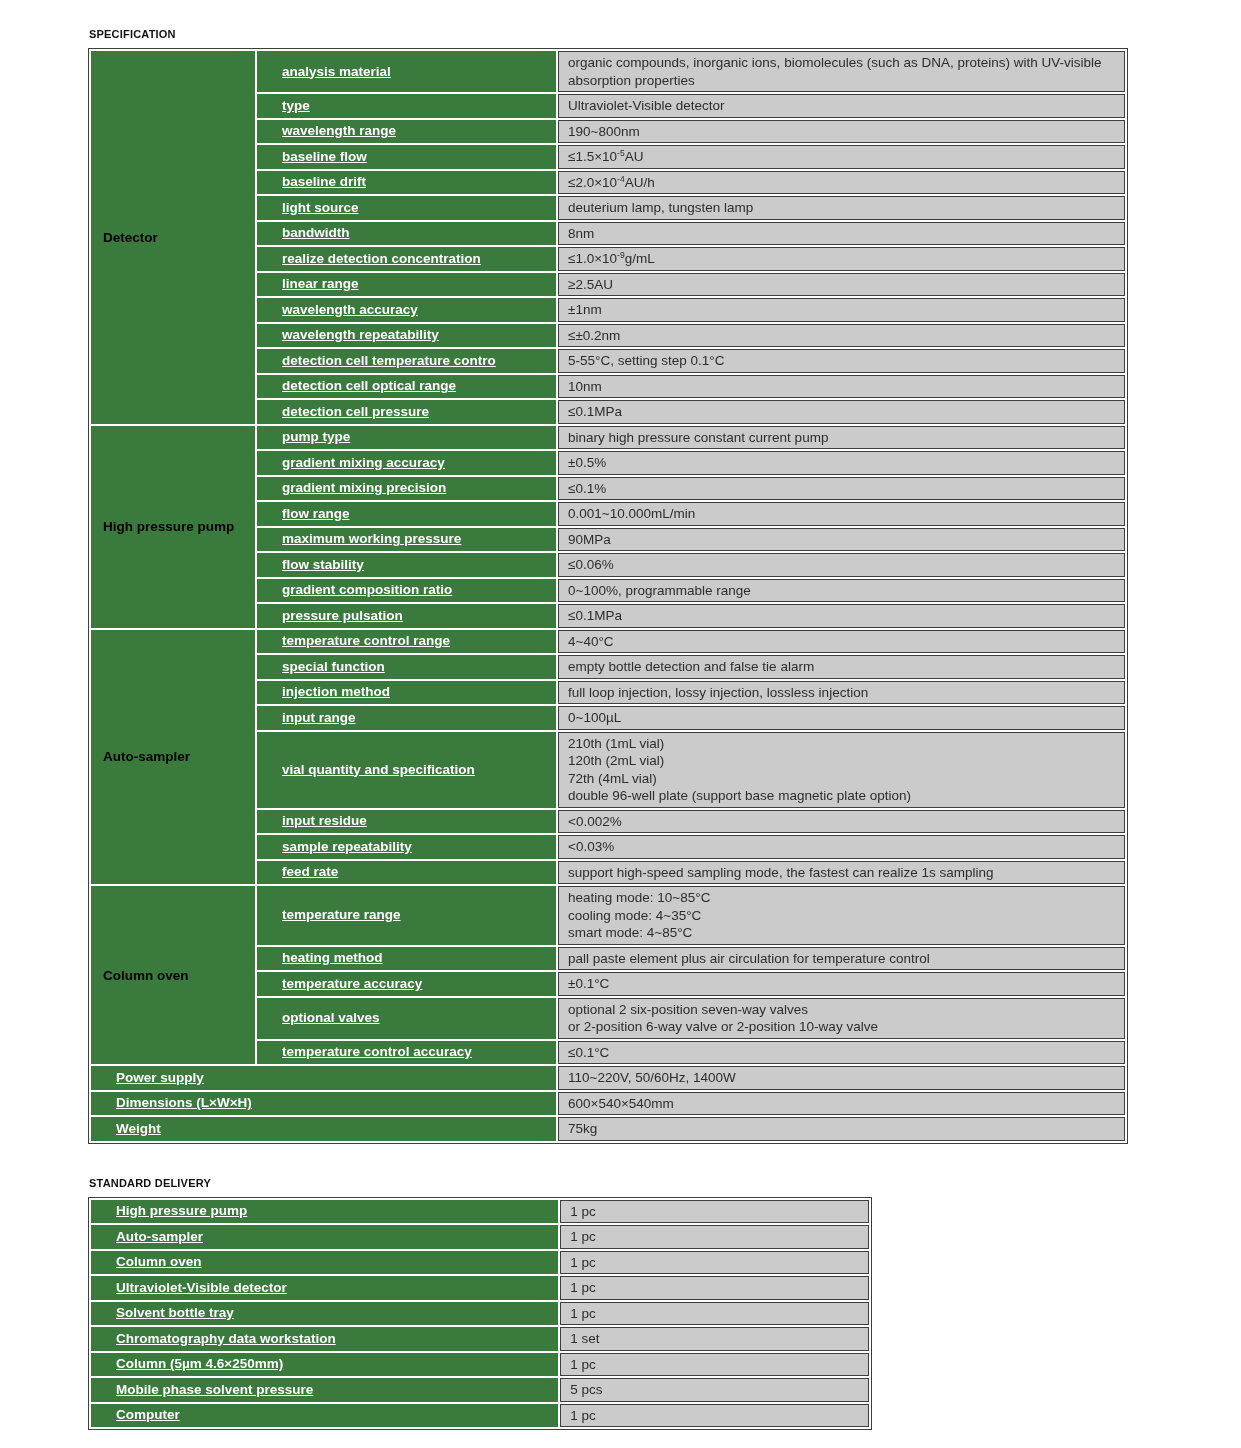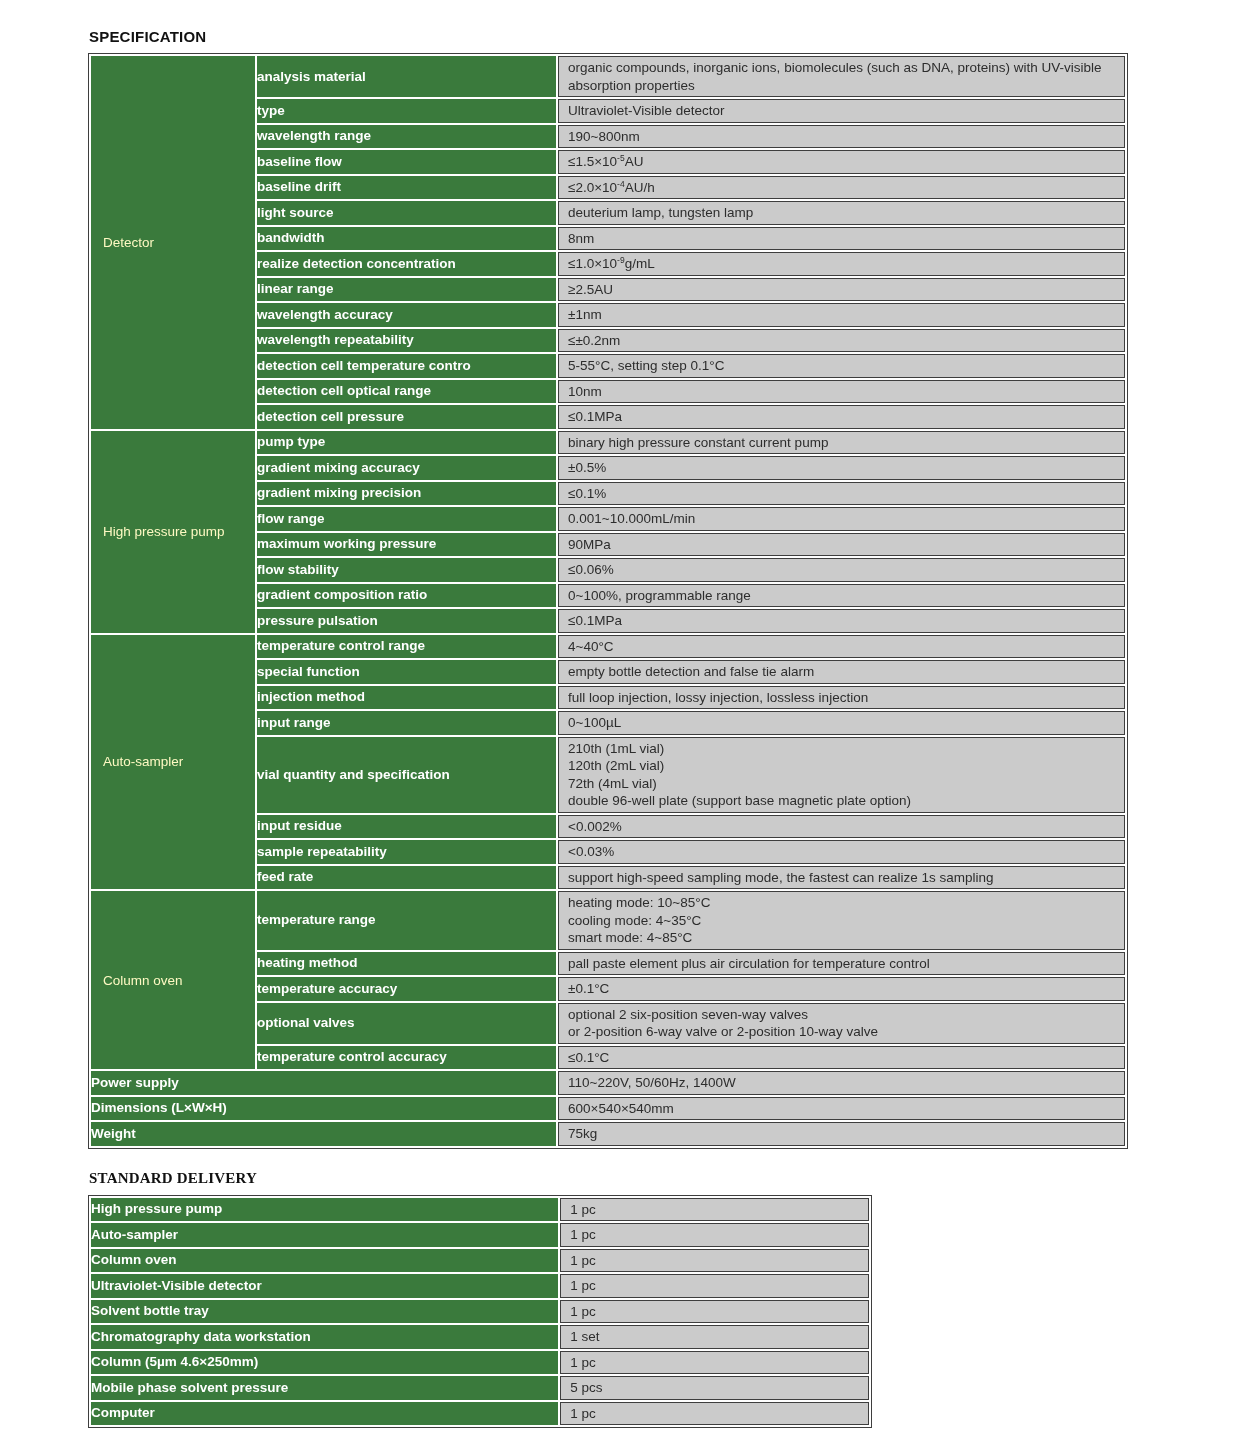--- a/index.html
+++ b/index.html
@@ -11,40 +11,41 @@
   }
   html,body{margin:0;padding:0;background:#fff;}
   body{
     width:1241px;height:1448px;
     font-family:"Liberation Sans", sans-serif;
     color:var(--text-dark);
     -webkit-font-smoothing:antialiased;
   }
   .page{padding:28px 0 0 88px;}
   .heading{
-    font-size:15px;font-weight:bold;color:#111;
+    font-size:11px;font-weight:bold;color:#111;
     letter-spacing:.2px;margin:0 0 8px 1px;
   }
-  .heading-delivery{margin-top:21px;font-family:Liberation Serif, serif;}
+  .heading-delivery{margin-top:33px;}
   table{
     border-collapse:separate;border-spacing:2px;
     border:1px solid var(--border-dark);
     background:#fff;table-layout:fixed;
   }
   .spec-table{width:1040px;}
   .delivery-table{width:784px;}
   td{font-size:13.5px;vertical-align:middle;overflow:hidden;}
   td.group{
-    background:var(--green);color:#fef9c3;font-weight:normal;
+    background:var(--green);color:#000000;font-weight:bold;
     padding:2px 6px 2px 12px;line-height:17px;
   }
   td.prop{
     background:var(--green);color:#fff;font-weight:bold;
-    padding:1px 6px 1px 0;height:19px;line-height:16px;
+    padding:1px 6px 1px 25px;height:19px;line-height:16px;
     white-space:nowrap;
+    text-decoration:underline;
   }
   td.val{
     background:var(--cell-gray);
     border:1px solid var(--border-dark);
     color:var(--text-dark);
     padding:2px 16px 2px 9px;height:17px;line-height:17.5px;
   }
   td.val .line{line-height:17.5px;}
   td.val sup{font-size:8.5px;line-height:0;}
 </style>

